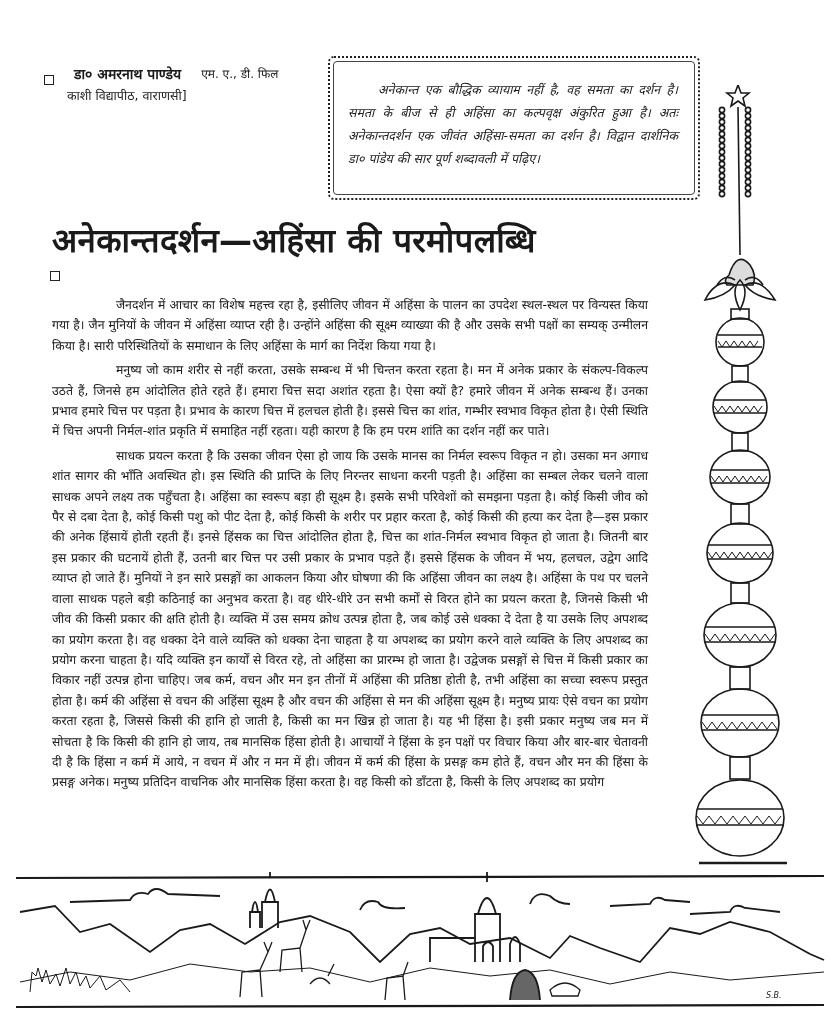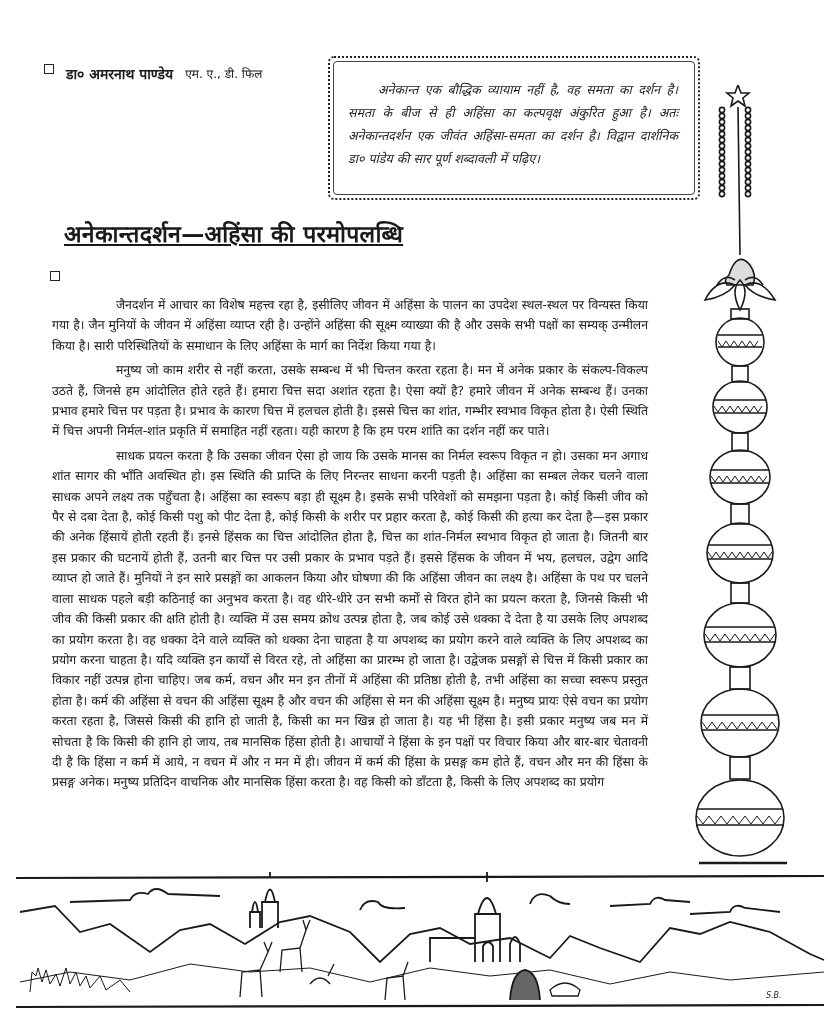--- a/index.html
+++ b/index.html
@@ -1,58 +1,59 @@
 <!DOCTYPE html>
 <html><head>
   <meta charset="utf-8">
   <style>
     html, body { margin: 0; padding: 0; }
     body {
       width: 828px; height: 1022px; background: #ffffff; position: relative; overflow: hidden;
       font-family: "DejaVu Sans", sans-serif; color: #1a1a1a;
     }
     .author-block { position: absolute; left: 44px; top: 64px; width: 262px; font-size: 12.5px; line-height: 21px; }
-    .author-line { display: flex; align-items: flex-start; gap: 12px; white-space: nowrap; }
+    .author-line { display: flex; align-items: flex-end; gap: 20px; white-space: nowrap; }
     .sq { display: inline-block; width: 10px; height: 10px; border: 1.3px solid #222; box-sizing: border-box; flex: none; }
     .author-name { font-weight: bold; font-size: 14px; }
     .author-deg { font-size: 12px; }
     .affil { padding-left: 23px; font-size: 12.5px; }
 
     .quote-box {
       position: absolute; left: 328px; top: 56px; width: 372px; height: 144px; box-sizing: border-box;
       border: 2px dotted #222; border-radius: 6px; padding: 20px 20px 0 18px;
       font-size: 12.5px; line-height: 23px; font-style: italic;
     }
     .quote-box::before {
       content: ""; position: absolute; inset: 3px; border: 1px solid #444; border-radius: 4px; pointer-events: none;
     }
     .quote-text { text-indent: 30px; text-align: justify; }
 
     .title {
-      position: absolute; left: 64px; top: 217px; font-size: 23px; font-weight: bold; letter-spacing: 0.3px; white-space: nowrap; text-decoration: underline;
+      position: absolute; left: 52px; top: 217px; font-size: 33px; font-weight: bold; letter-spacing: 0.3px; white-space: nowrap;
     }
     .sq2 { position: absolute; left: 50px; top: 271px; }
 
     .body-text {
       position: absolute; left: 48px; top: 291px; width: 604px; font-size: 12.3px; line-height: 20.4px; text-align: justify;
     }
     .body-text p { margin: 4px; text-indent: 64px; }
 
     .ornament { position: absolute; left: 695px; top: 85px; width: 130px; height: 790px; }
     .landscape { position: absolute; left: 10px; top: 872px; width: 818px; height: 140px; }
   </style>
 </head>
 <body>
 
 <div class="author-block">
   <div class="author-line">
     <span class="sq"></span>
     <span class="author-name">डा० अमरनाथ पाण्डेय</span>
     <span class="author-deg">एम. ए., डी. फिल</span>
   </div>
+  <div class="affil">काशी विद्यापीठ, वाराणसी]</div>
 </div>
 
 <div class="quote-box">
   <div class="quote-text">अनेकान्त एक बौद्धिक व्यायाम नहीं है, वह समता का दर्शन है। समता के बीज से ही अहिंसा का कल्पवृक्ष अंकुरित हुआ है। अतः अनेकान्तदर्शन एक जीवंत अहिंसा-समता का दर्शन है। विद्वान दार्शनिक डा० पांडेय की सार पूर्ण शब्दावली में पढ़िए।</div>
 </div>
 
 <div class="title">अनेकान्तदर्शन—अहिंसा की परमोपलब्धि</div>
 <span class="sq sq2"></span>
 
 <div class="body-text">

